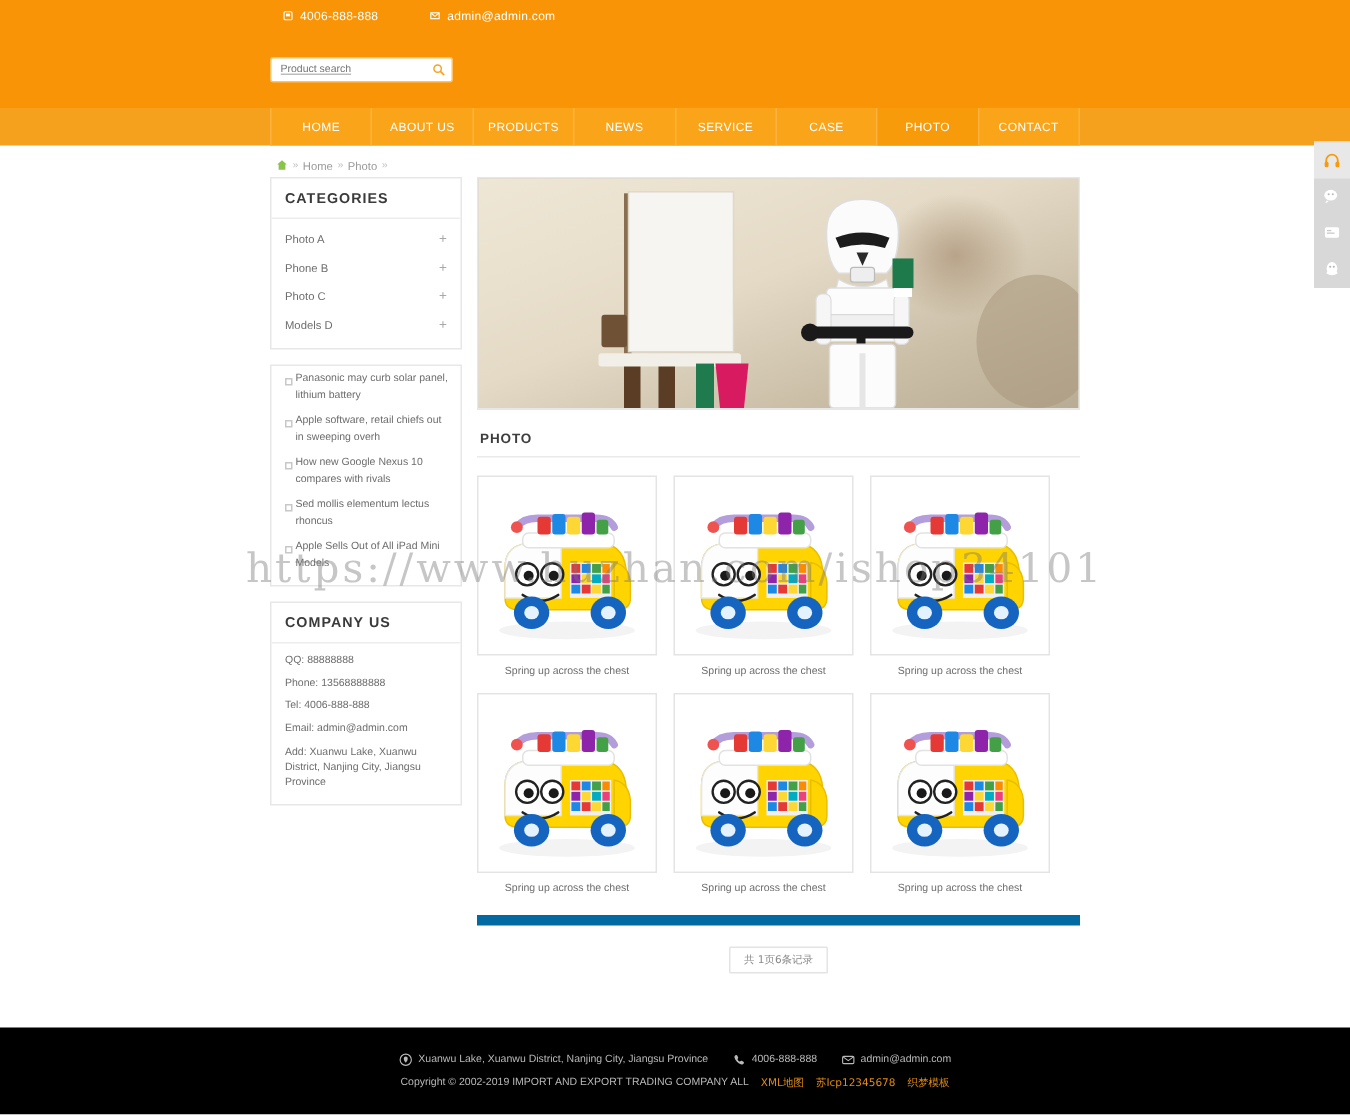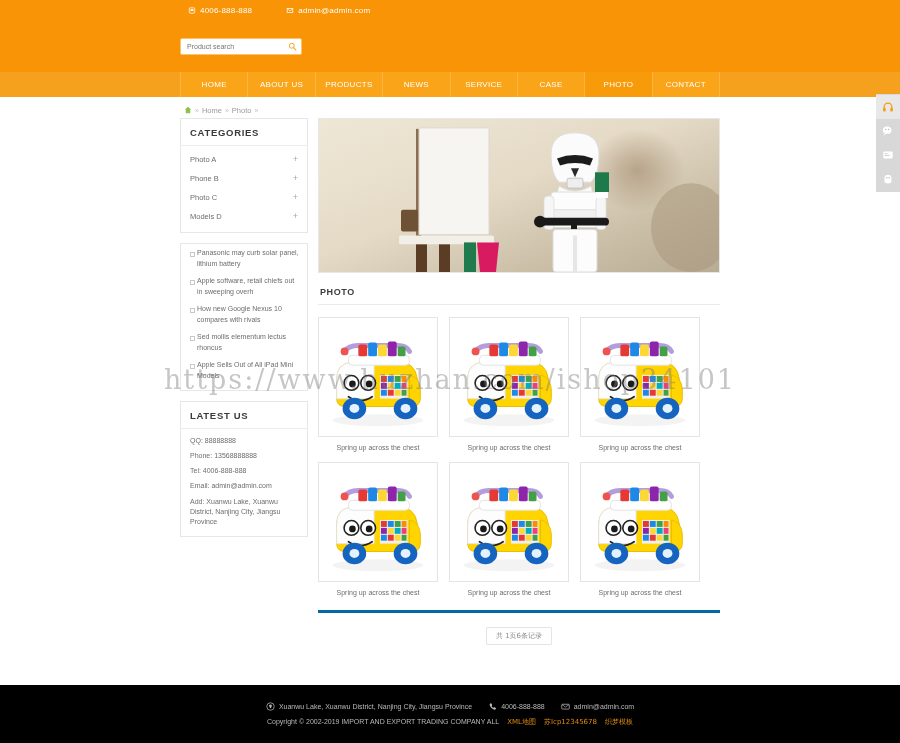--- a/index.html
+++ b/index.html
@@ -203,21 +203,21 @@
   .card-cap {
     text-align:center;
     font-size:7px;
     color:#6d6d6d;
     padding-top:7px;
     white-space:nowrap;
   }
 
   .pager {
     margin-top:14px;
-    border-top:3px solid #0369a1;
+    border-top:7px solid #0369a1;
     padding-top:14px;
     display:flex; justify-content:center;
     padding-bottom:14px;
   }
   .pager-btn {
     border:1px solid #e4e4e4;
     background:#fff;
     padding:3px 9px;
     font-size:7px;
     color:#8a8a8a;
@@ -375,21 +375,21 @@
         <ul class="news-list" id="news-list">
             <li class="news-item">Panasonic may curb solar panel, lithium battery</li>
             <li class="news-item">Apple software, retail chiefs out in sweeping overh</li>
             <li class="news-item">How new Google Nexus 10 compares with rivals</li>
             <li class="news-item">Sed mollis elementum lectus rhoncus</li>
             <li class="news-item">Apple Sells Out of All iPad Mini Models</li>
           </ul>
       </div>
 
       <div class="panel">
-        <div class="panel-head">LATEST US</div>
+        <div class="panel-head">COMPANY US</div>
         <div class="contact-body" id="contact-list">
             <div class="contact-line">QQ: 88888888</div>
             <div class="contact-line">Phone: 13568888888</div>
             <div class="contact-line">Tel: 4006-888-888</div>
             <div class="contact-line">Email: admin@admin.com</div>
             <div class="contact-line">Add: Xuanwu Lake, Xuanwu District, Nanjing City, Jiangsu Province</div>
           </div>
       </div>
 
     </div>

